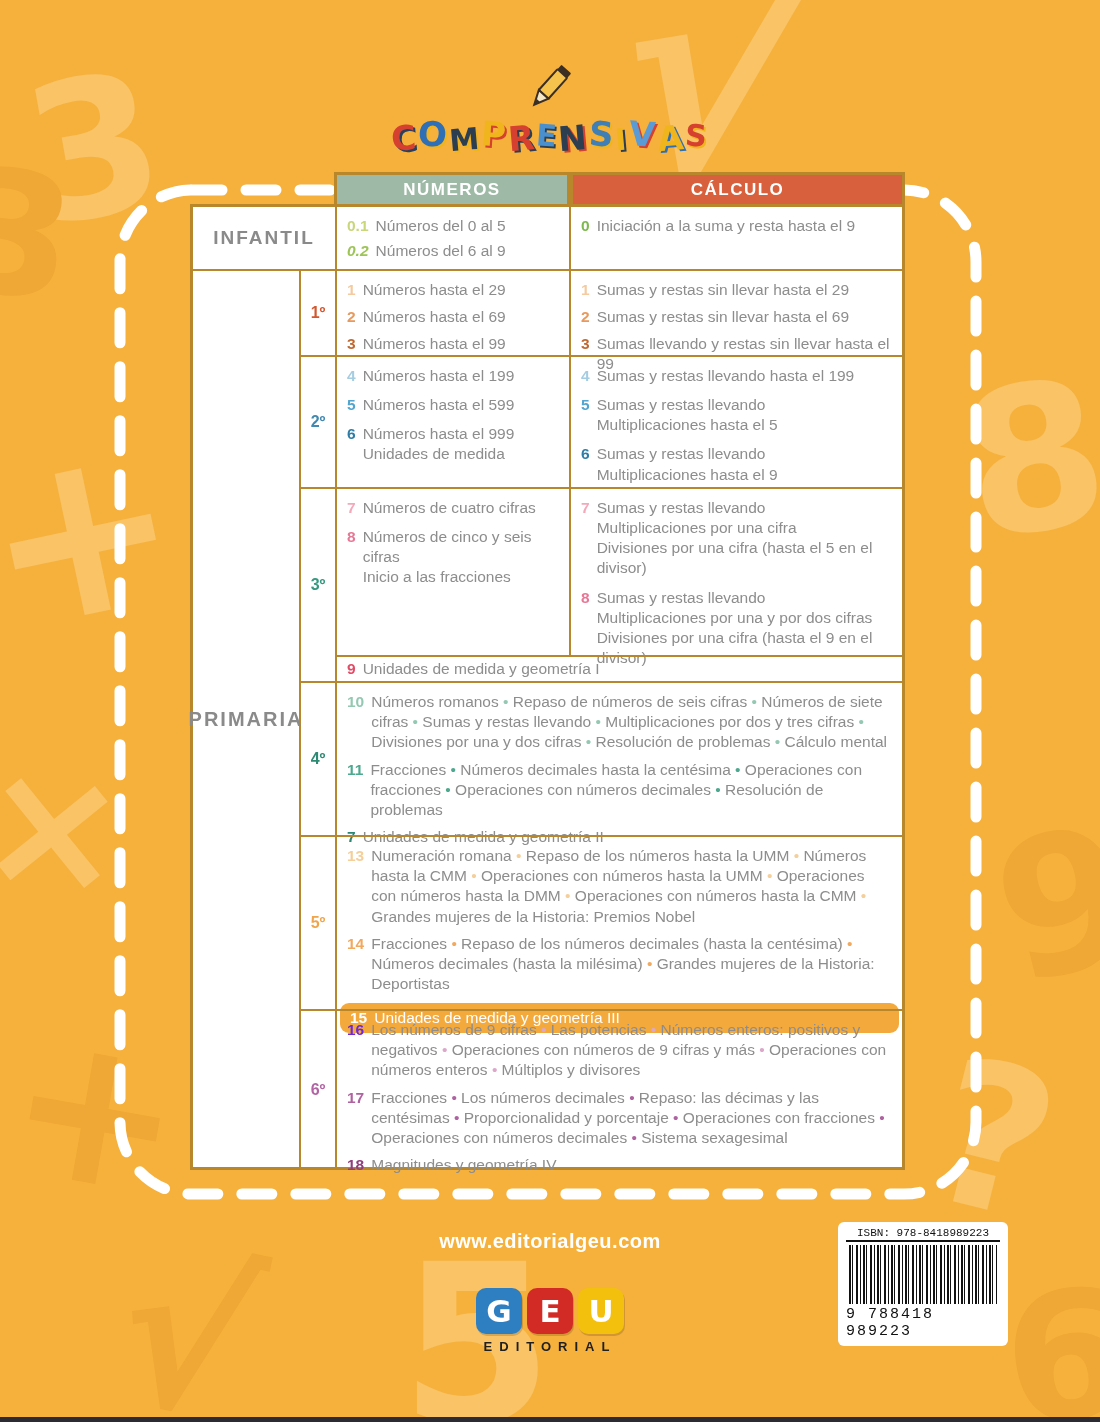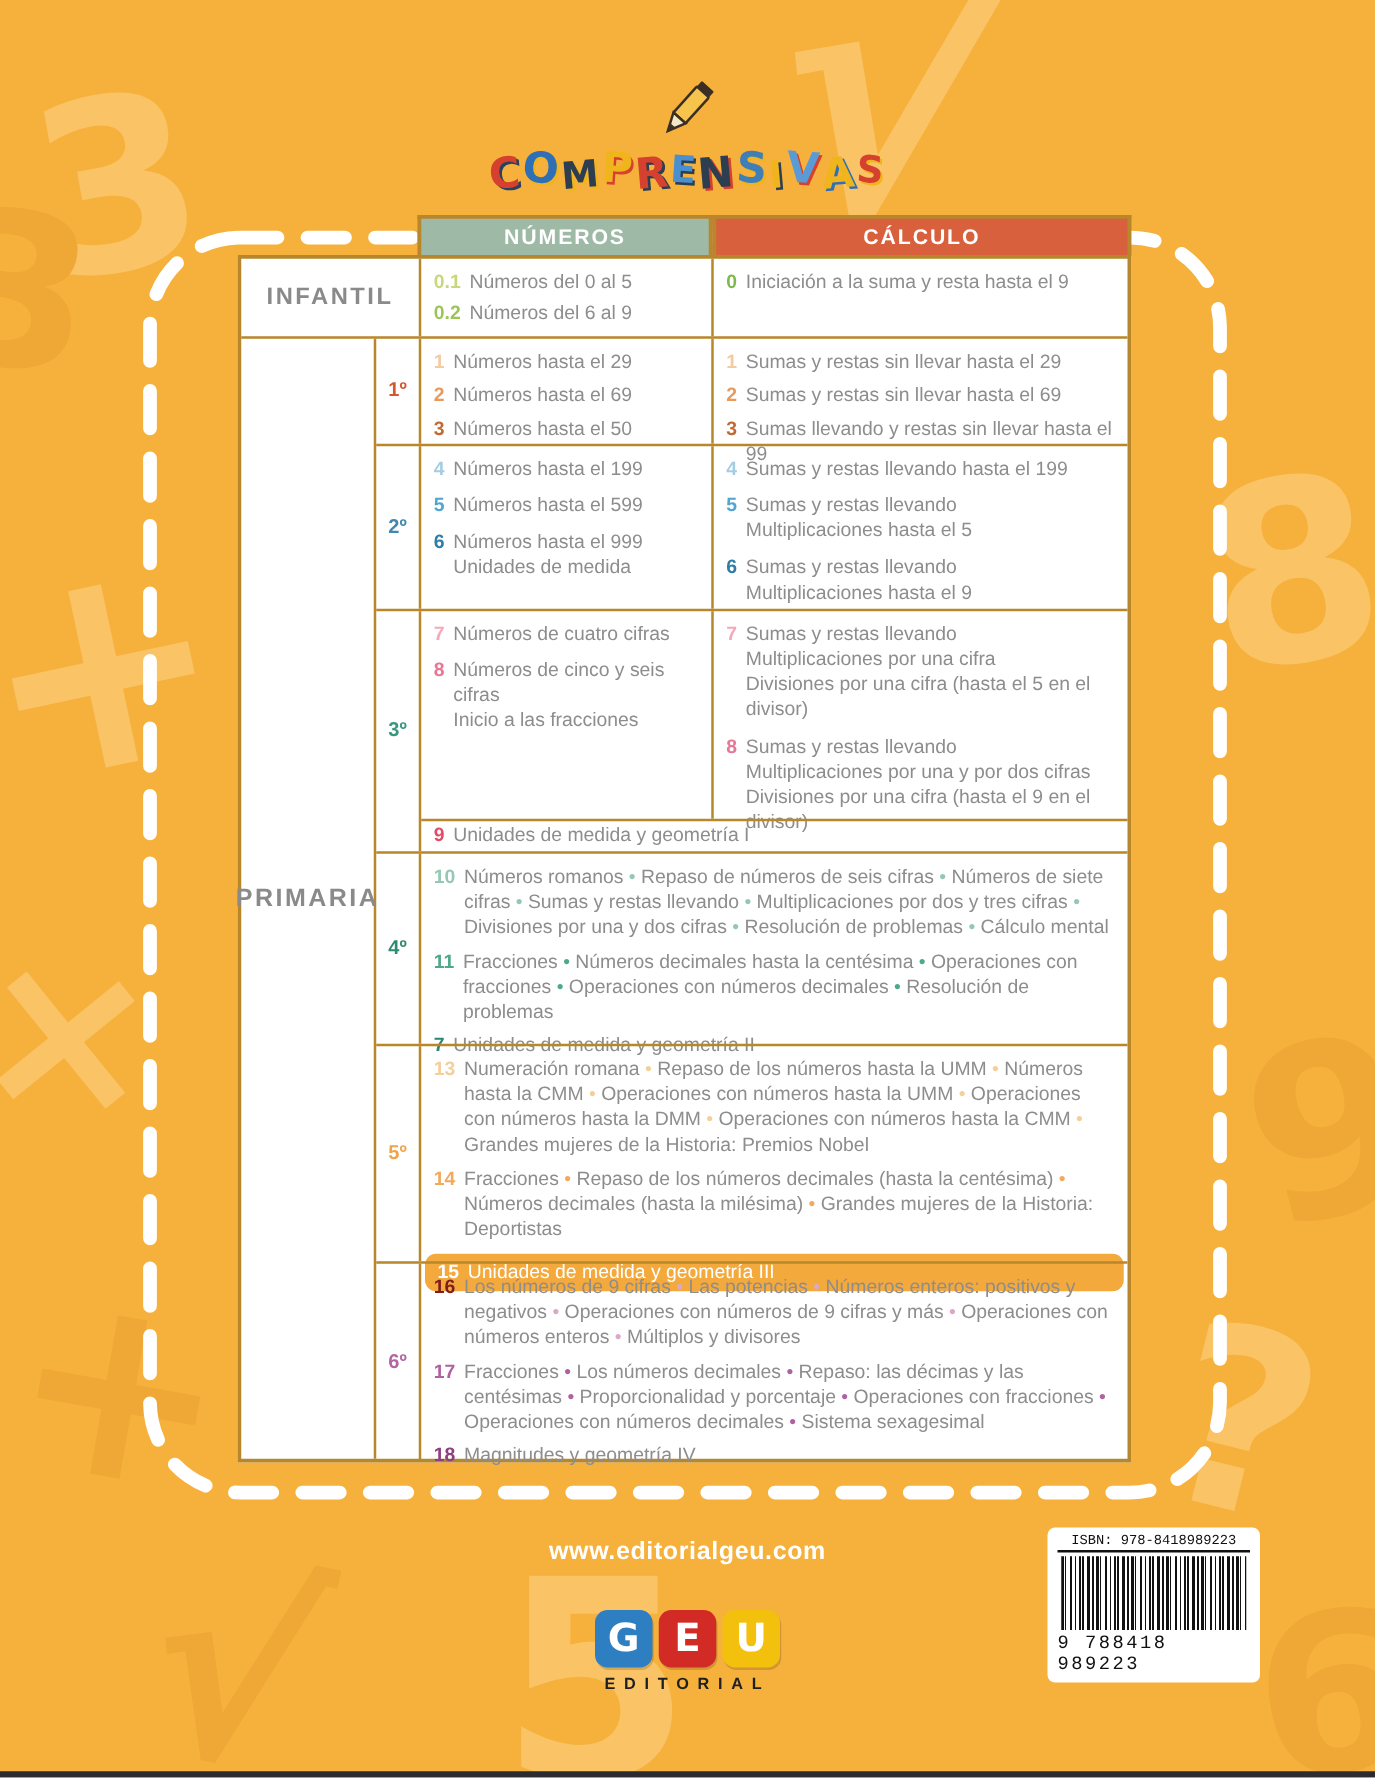--- a/index.html
+++ b/index.html
@@ -130,21 +130,21 @@
 
       <div class="trow" style="height:62px">
         <div class="level-cell level-infantil br">INFANTIL</div>
         <div class="cell num-cell br">
           <div class="items" style="gap:5px">
               <div class="item">
                 <span class="num" style="color: rgb(201, 214, 122);">0.1</span>
                 <span class="txt">Números del 0 al 5</span>
               </div>
               <div class="item">
-                <span class="num" style="color: rgb(157, 196, 87);">0.2</span>
+                <span class="num" style="color: rgb(157, 196, 87); font-style: italic;">0.2</span>
                 <span class="txt">Números del 6 al 9</span>
               </div>
             </div>
         </div>
         <div class="cell calc-cell">
           <div class="items">
               <div class="item">
                 <span class="num" style="color: rgb(125, 185, 78);">0</span>
                 <span class="txt">Iniciación a la suma y resta hasta el 9</span>
               </div>
@@ -164,21 +164,21 @@
                     <div class="item">
                       <span class="num" style="color: rgb(244, 203, 161);">1</span>
                       <span class="txt">Números hasta el 29</span>
                     </div>
                     <div class="item">
                       <span class="num" style="color: rgb(233, 153, 92);">2</span>
                       <span class="txt">Números hasta el 69</span>
                     </div>
                     <div class="item">
                       <span class="num" style="color: rgb(192, 106, 50);">3</span>
-                      <span class="txt">Números hasta el 50</span>
+                      <span class="txt">Números hasta el 99</span>
                     </div>
                   </div>
               </div>
               <div class="cell calc-cell">
                 <div class="items">
                     <div class="item">
                       <span class="num" style="color: rgb(244, 203, 161);">1</span>
                       <span class="txt">Sumas y restas sin llevar hasta el 29</span>
                     </div>
                     <div class="item">
@@ -327,21 +327,21 @@
               </div>
             </div>
           </div>
 
           <div class="gsec bt" style="height:158px">
             <div class="grade-cell br" style="color: rgb(178, 100, 164);">6º</div>
             <div class="gcontent">
               <div class="cell" style="flex:1">
                 <div class="items">
                     <div class="item">
-                      <span class="num" style="color: #7f1d1d;">16</span>
+                      <span class="num" style="color: #6d28d9;">16</span>
                       <span class="txt">Los números de 9 cifras <span style="color:#dba8ca">•</span> Las potencias <span style="color:#dba8ca">•</span> Números enteros: positivos y negativos <span style="color:#dba8ca">•</span> Operaciones con números de 9 cifras y más <span style="color:#dba8ca">•</span> Operaciones con números enteros <span style="color:#dba8ca">•</span> Múltiplos y divisores</span>
                     </div>
                     <div class="item">
                       <span class="num" style="color: rgb(175, 98, 160);">17</span>
                       <span class="txt">Fracciones <span style="color:#af62a0">•</span> Los números decimales <span style="color:#af62a0">•</span> Repaso: las décimas y las centésimas <span style="color:#af62a0">•</span> Proporcionalidad y porcentaje <span style="color:#af62a0">•</span> Operaciones con fracciones <span style="color:#af62a0">•</span> Operaciones con números decimales <span style="color:#af62a0">•</span> Sistema sexagesimal</span>
                     </div>
                     <div class="item">
                       <span class="num" style="color: rgb(143, 63, 125);">18</span>
                       <span class="txt">Magnitudes y geometría IV</span>
                     </div>

